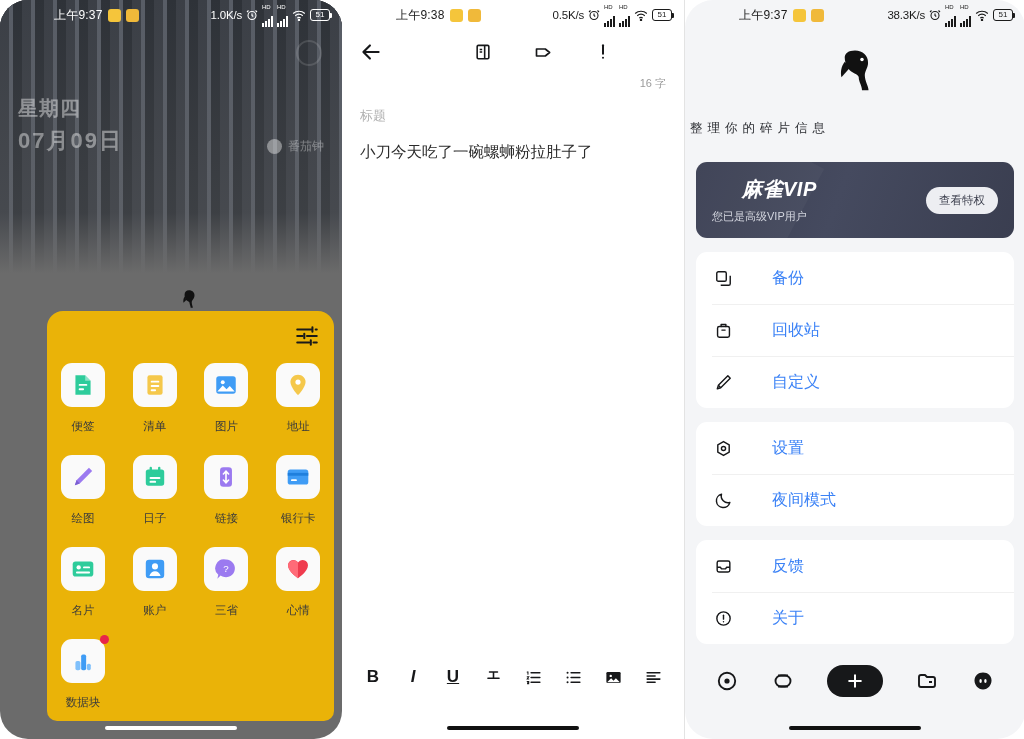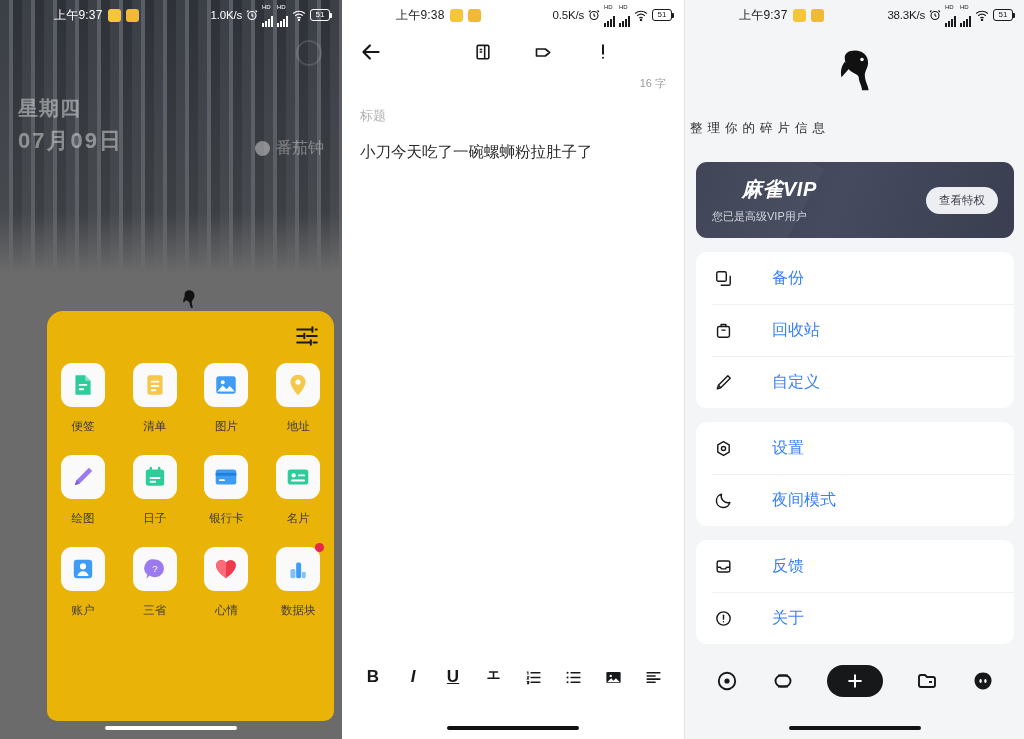--- a/index.html
+++ b/index.html
@@ -1,21 +1,21 @@
 <!DOCTYPE html>
 <html><head>
 <meta charset="utf-8">
 <style>
   * { margin:0; padding:0; box-sizing:border-box; }
   html,body { width:1024px; height:739px; overflow:hidden; }
   body {
     font-family:"Liberation Sans","DejaVu Sans",sans-serif;
     background:#ffffff; display:flex;
   }
-  .panel { width:342px; height:739px; position:relative; overflow:hidden; flex:none; }
+  .panel { width:342px; height:739px; position:relative; overflow:hidden; flex:none;border-radius:28px; }
   .panel.p3 { width:340px; }
 
   
   .statusbar {
     height:30px; display:flex; align-items:center;
     font-size:11.5px; position:relative; z-index:30;
   }
   .sb-left { display:flex; align-items:center; gap:5px; margin-left:54px; }
   .sb-right { display:flex; align-items:center; gap:4px; position:absolute; right:12px; }
   .sb-time { font-size:12px; letter-spacing:.2px; }
@@ -42,21 +42,21 @@
     background:
       linear-gradient(180deg, rgba(60,62,68,0) 0%, rgba(104,104,104,.25) 56%, #6b6b6b 72%),
       repeating-linear-gradient(90deg,#3b3f46 0 9px,#585d66 9px 13px,#2e3238 13px 22px),
       repeating-linear-gradient(0deg,#41454c 0 18px,#33373d 18px 34px),
       #3a3e45;
   }
   .wp-date { position:absolute; left:18px; top:95px; color:rgba(255,255,255,.42);
              font-size:20px; font-weight:700; letter-spacing:1px; }
   .wp-date .d2 { font-size:22px; margin-top:4px; display:block; letter-spacing:2px; }
   .wp-pomo { position:absolute; right:18px; top:138px; display:flex; align-items:center;
-             gap:6px; color:rgba(255,255,255,.35); font-size:16px; }
+             gap:6px; color:rgba(255,255,255,.35); font-size:12px; }
   .wp-pomo .circ { width:15px; height:15px; border-radius:50%; background:rgba(255,255,255,.4); }
   .wp-moon { position:absolute; right:20px; top:40px; width:26px; height:26px;
              border-radius:50%; border:2px solid rgba(255,255,255,.13); }
   .bird-peek { position:absolute; left:178px; top:288px; width:22px; height:22px; z-index:2; }
 
   .sheet { position:absolute; left:8px; right:8px; top:311px; bottom:18px;
            background:#eab308; border-radius:16px 16px 10px 10px; z-index:5;margin-left:39px; }
   .sheet-tools { position:absolute; right:14px; top:12px; width:26px; height:26px; }
   .grid { position:absolute; left:0; right:0; top:44px; display:flex; flex-wrap:wrap; }
   .cell { width:25%; height:92px; display:flex; flex-direction:column;
@@ -239,20 +239,29 @@
           <rect x="3.5" y="5" width="17" height="15" rx="2.4" fill="#2ecc9b"></rect>
           <rect x="7" y="2.5" width="2.2" height="4.5" rx="1.1" fill="#2ecc9b"></rect>
               <rect x="14.8" y="2.5" width="2.2" height="4.5" rx="1.1" fill="#2ecc9b"></rect>
           <rect x="7" y="12" width="10" height="1.9" rx=".9" fill="#fff"></rect>
               <rect x="7" y="15.5" width="6" height="1.9" rx=".9" fill="#fff"></rect>
             </svg>
           </div>
         <div class="lbl">日子</div>
         </div>
 
+      <div class="cell">
+        <div class="tile">
+            <svg width="26" height="26" viewBox="0 0 24 24">
+          <rect x="6.5" y="3" width="11" height="18" rx="3" fill="#9b7af0"></rect>
+          <path d="M12 7v10M9.6 9.2L12 6.6l2.4 2.6M9.6 14.8L12 17.4l2.4-2.6" stroke="#fff" stroke-width="1.5" fill="none" stroke-linecap="round"></path>
+            </svg>
+          </div>
+        <div class="lbl">链接</div>
+        </div>
 
       <div class="cell">
         <div class="tile">
             <svg width="26" height="26" viewBox="0 0 24 24">
           <rect x="2.5" y="5" width="19" height="14" rx="2.4" fill="#3f9cf5"></rect>
           <rect x="2.5" y="8.2" width="19" height="2.6" fill="#1f7fdd"></rect>
           <rect x="5.5" y="14" width="5.5" height="1.8" rx=".9" fill="#fff"></rect>
             </svg>
           </div>
         <div class="lbl">银行卡</div>

